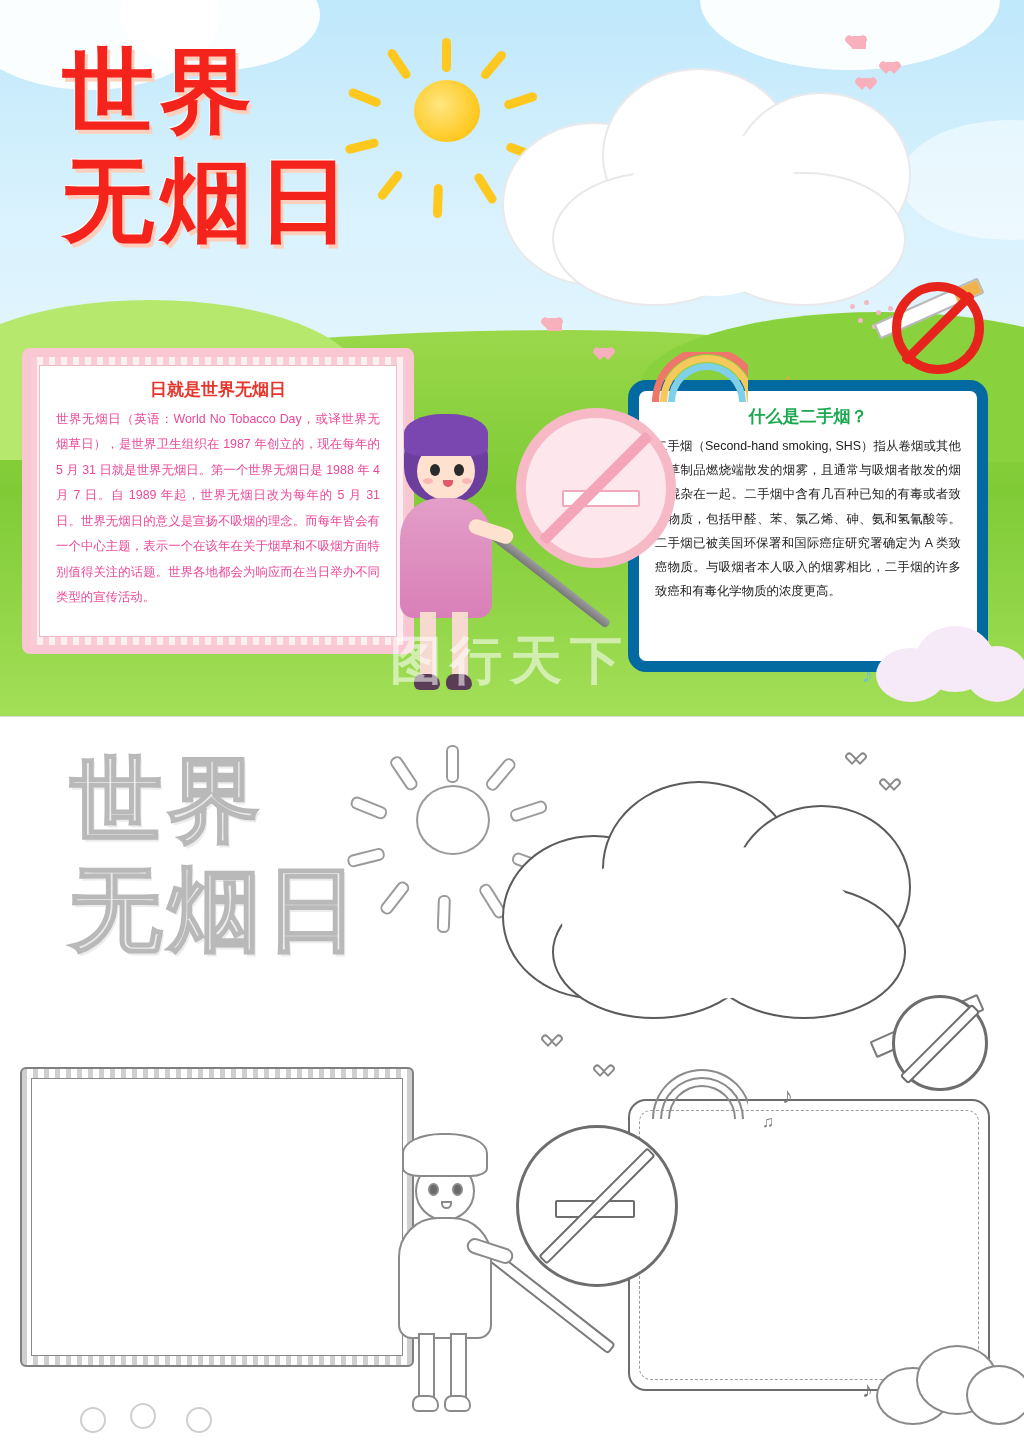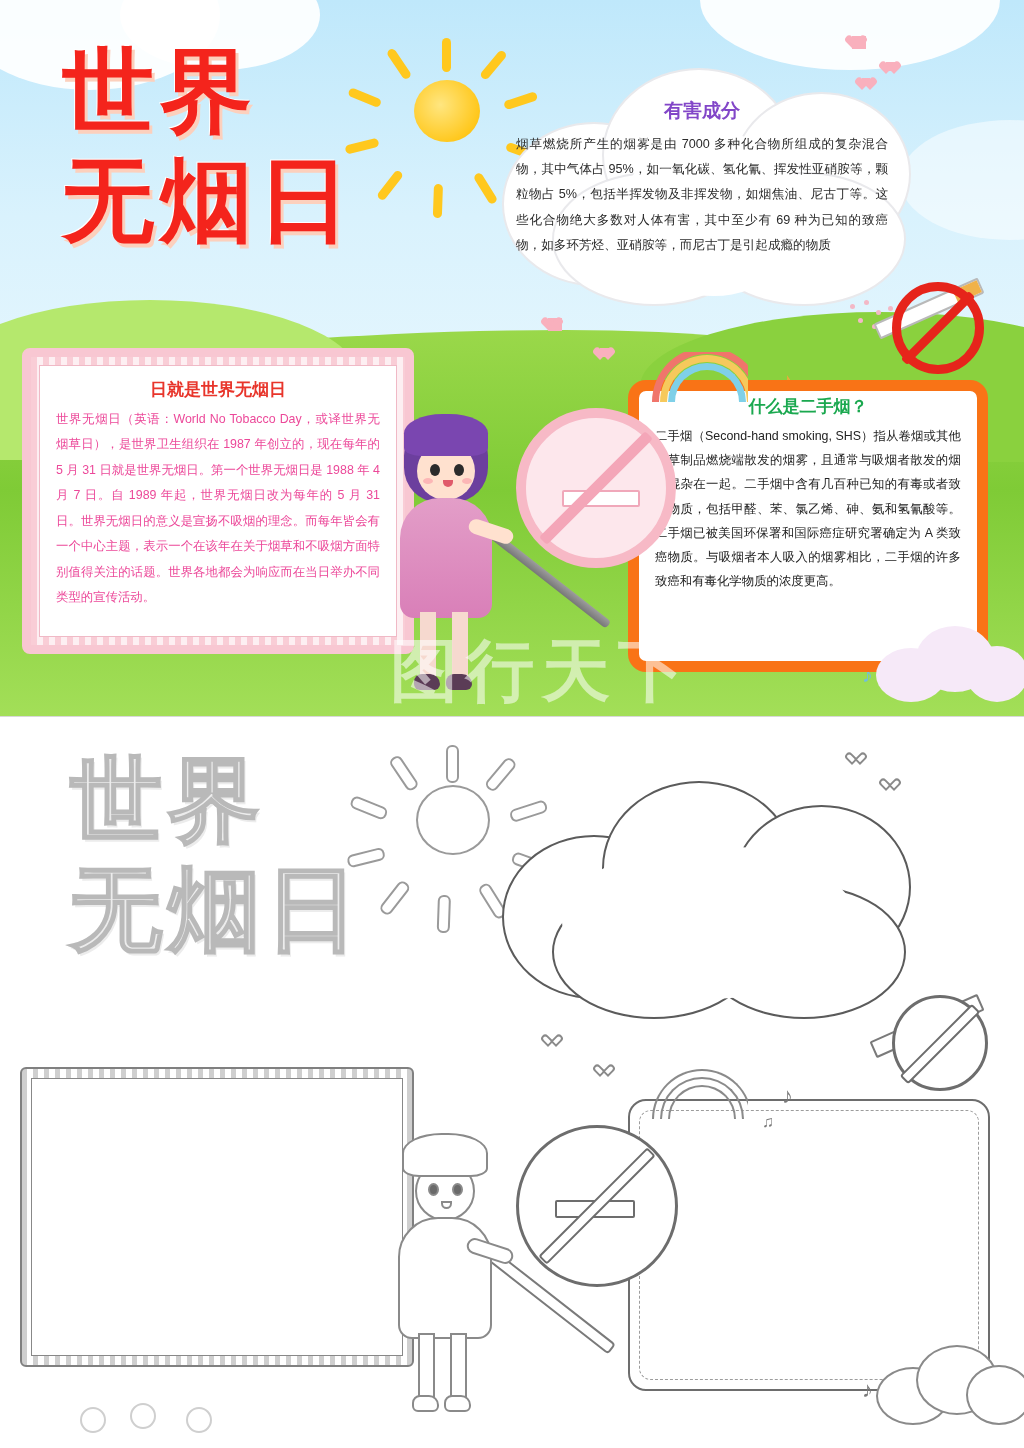--- a/index.html
+++ b/index.html
@@ -151,24 +151,24 @@
     color: #ec4899;
     text-align: justify;
   }
 
   
   .box-right {
     position: absolute;
     left: 628px; top: 380px;
     width: 360px; height: 292px;
     background: #ffffff;
-    border: 11px solid #f97316;
+    border: 11px solid #0369a1;
     border-radius: 18px;
     box-sizing: border-box;
-    padding: 4px 16px;
+    padding: 14px 16px;
   }
   .box-right-head {
     text-align: center;
     color: #1aa84f;
     font-weight: bold;
     font-size: 17px;
     margin-bottom: 6px;
   }
   .box-right-body {
     font-size: 12.4px;
@@ -251,21 +251,21 @@
   .heart:before { left: 0; transform: rotate(-45deg); transform-origin: 0 100%; }
   .heart:after { left: 0; transform: rotate(45deg); transform-origin: 100% 100%; }
   .note { position:absolute; font-size: 22px; }
 
   .bottom-cloud { position:absolute; left: 876px; top: 620px; width: 150px; height: 80px; z-index: 2;}
   .bottom-cloud .lobe { position:absolute; background:#f6e9f8; border-radius:50%; }
 
   .watermark {
     position: absolute;
     left: 390px; top: 626px;
-    font-size: 68px;
+    font-size: 52px;
     font-weight: bold;
     color: rgba(255,255,255,0.55);
     letter-spacing: 8px;
     z-index: 8;
     white-space: nowrap;
   }
 
   
   .lineart {
     position: absolute;
@@ -376,24 +376,20 @@
       <div class="ray" style="left:36px; top:6px;   width:9px; height:34px; transform: rotate(326deg);"></div>
     </div>
 
     <div class="cloud-bubble">
       <div class="lobe" style="left:10px; top:60px; width:180px; height:160px;"></div>
       <div class="lobe" style="left:110px; top:6px; width:190px; height:170px;"></div>
       <div class="lobe" style="left:240px; top:30px; width:175px; height:160px;"></div>
       <div class="lobe" style="left:60px; top:110px; width:200px; height:130px;"></div>
       <div class="lobe" style="left:210px; top:110px; width:200px; height:130px;"></div>
       <div class="lobe" style="left:130px; top:70px; width:180px; height:160px; border-color:#fff;"></div>
-      <div class="cloud-text">
-        <div class="cloud-head">有害成分</div>
-        <div class="cloud-body">烟草燃烧所产生的烟雾是由 7000 多种化合物所组成的复杂混合物，其中气体占 95%，如一氧化碳、氢化氰、挥发性亚硝胺等，颗粒物占 5%，包括半挥发物及非挥发物，如烟焦油、尼古丁等。这些化合物绝大多数对人体有害，其中至少有 69 种为已知的致癌物，如多环芳烃、亚硝胺等，而尼古丁是引起成瘾的物质</div>
-      </div>
     </div>
 
     <div class="heart" style="background:#f9b0bd; left:852px; top:36px;"></div>
     <div class="heart" style="background:#f9b0bd; left:886px; top:62px; width:10px; height:9px;"></div>
     <div class="heart" style="background:#f9b0bd; left:862px; top:78px; width:8px; height:7px;"></div>
     <div class="heart" style="background:#f9b0bd; left:548px; top:318px;"></div>
     <div class="heart" style="background:#f9b0bd; left:600px; top:348px; width:10px; height:9px;"></div>
 
     <div class="rainbow">
       <span style="width:96px; height:48px; border-width:7px; border-color:#f0756b;"></span>

